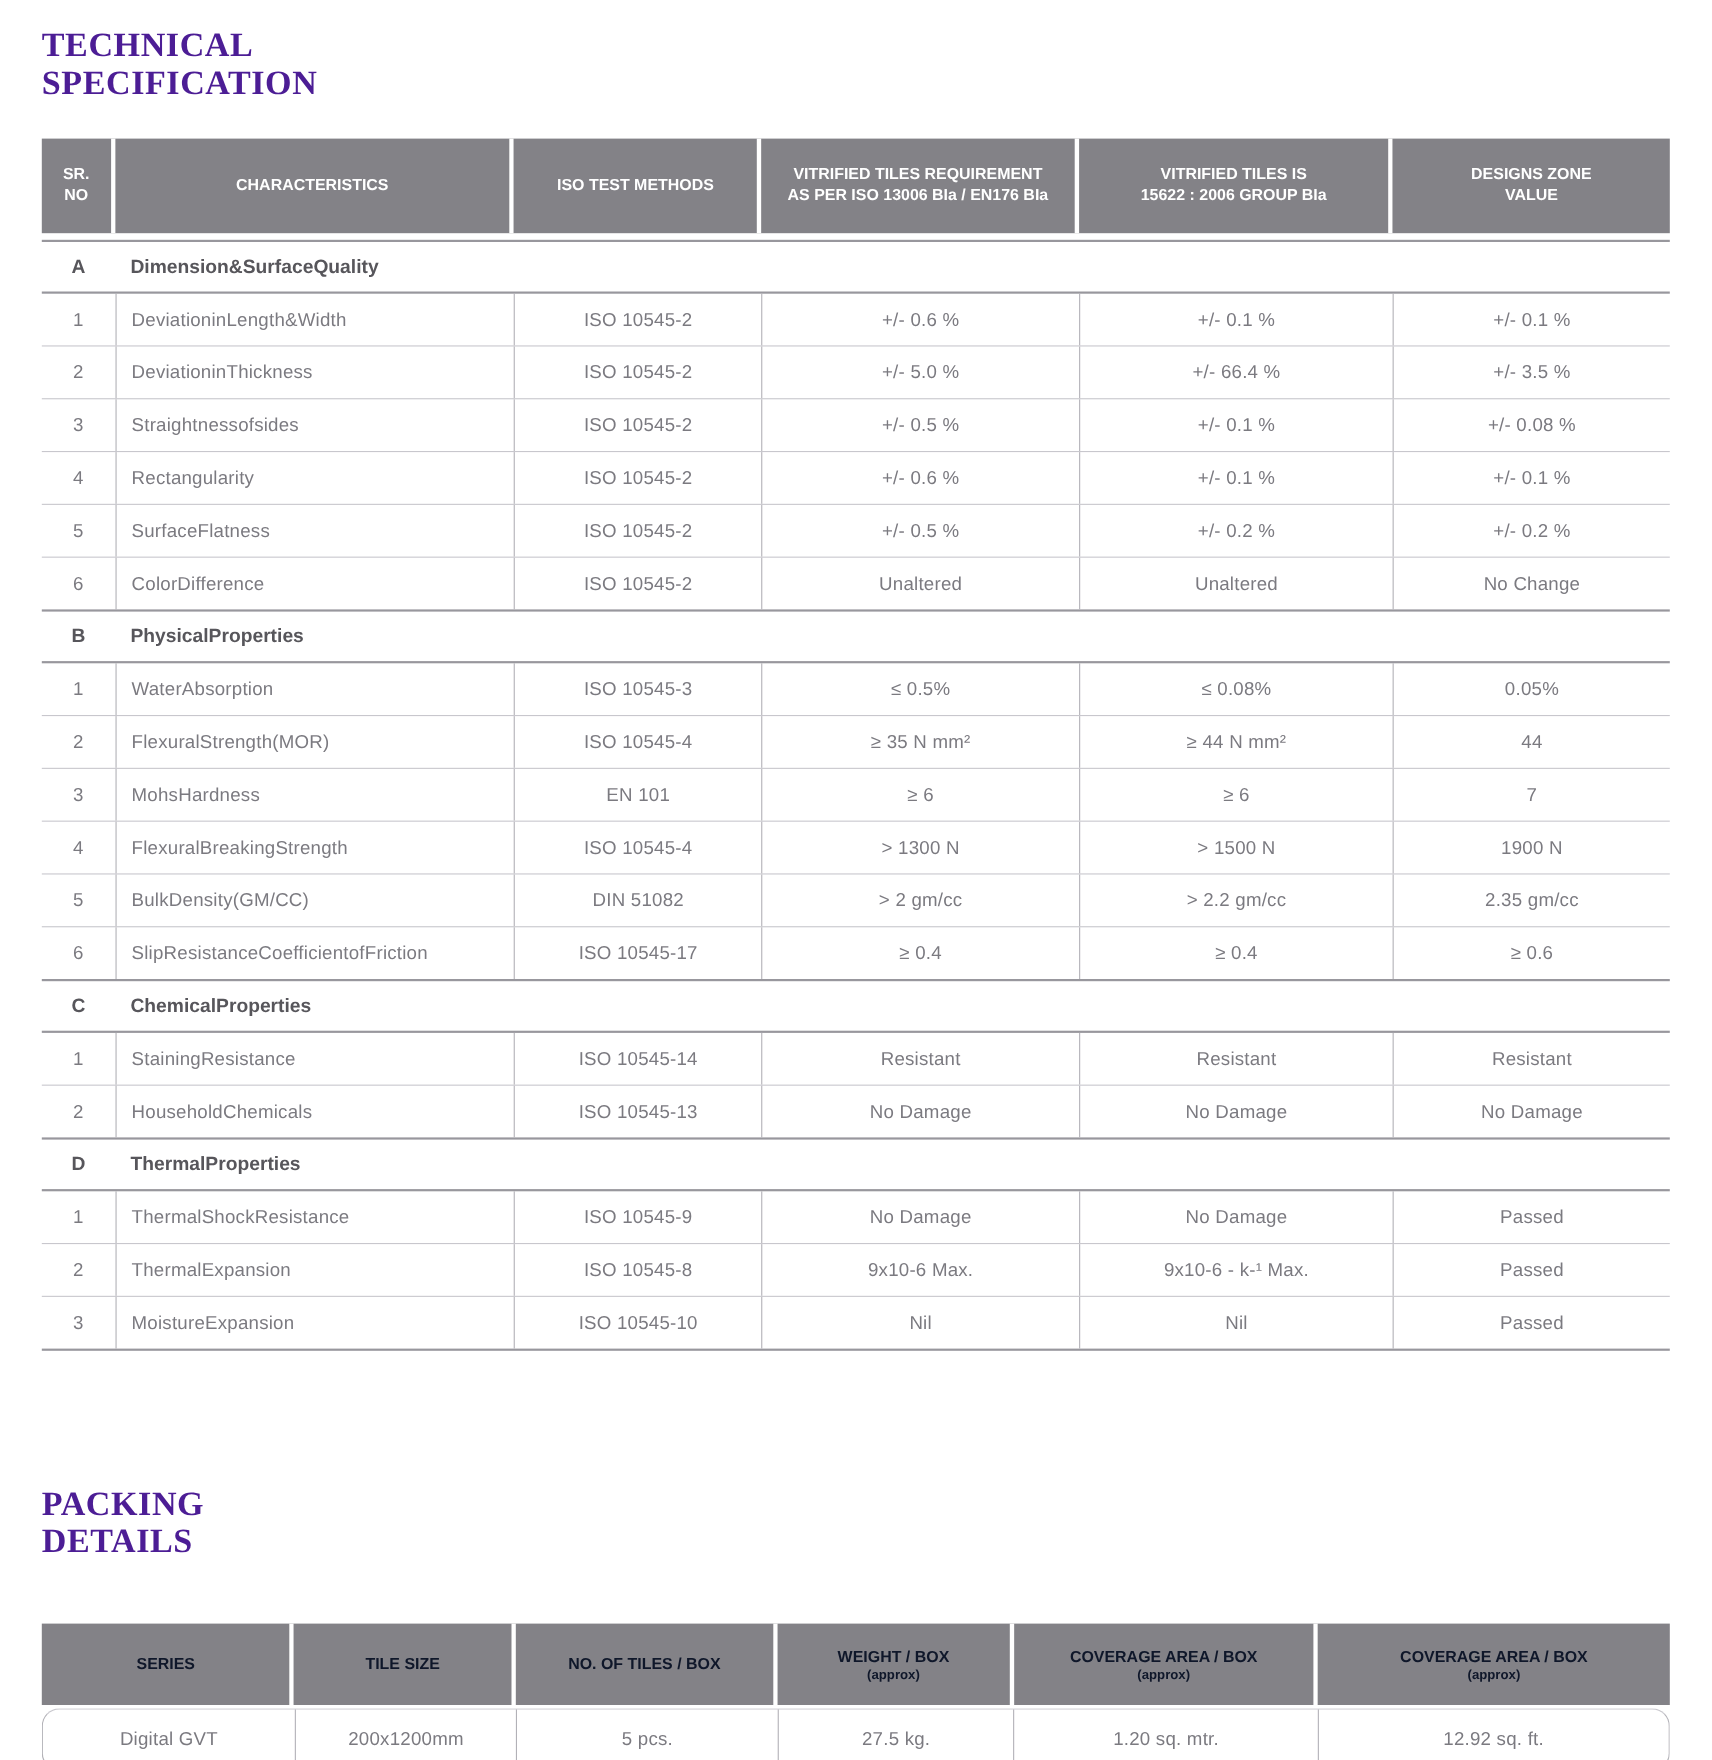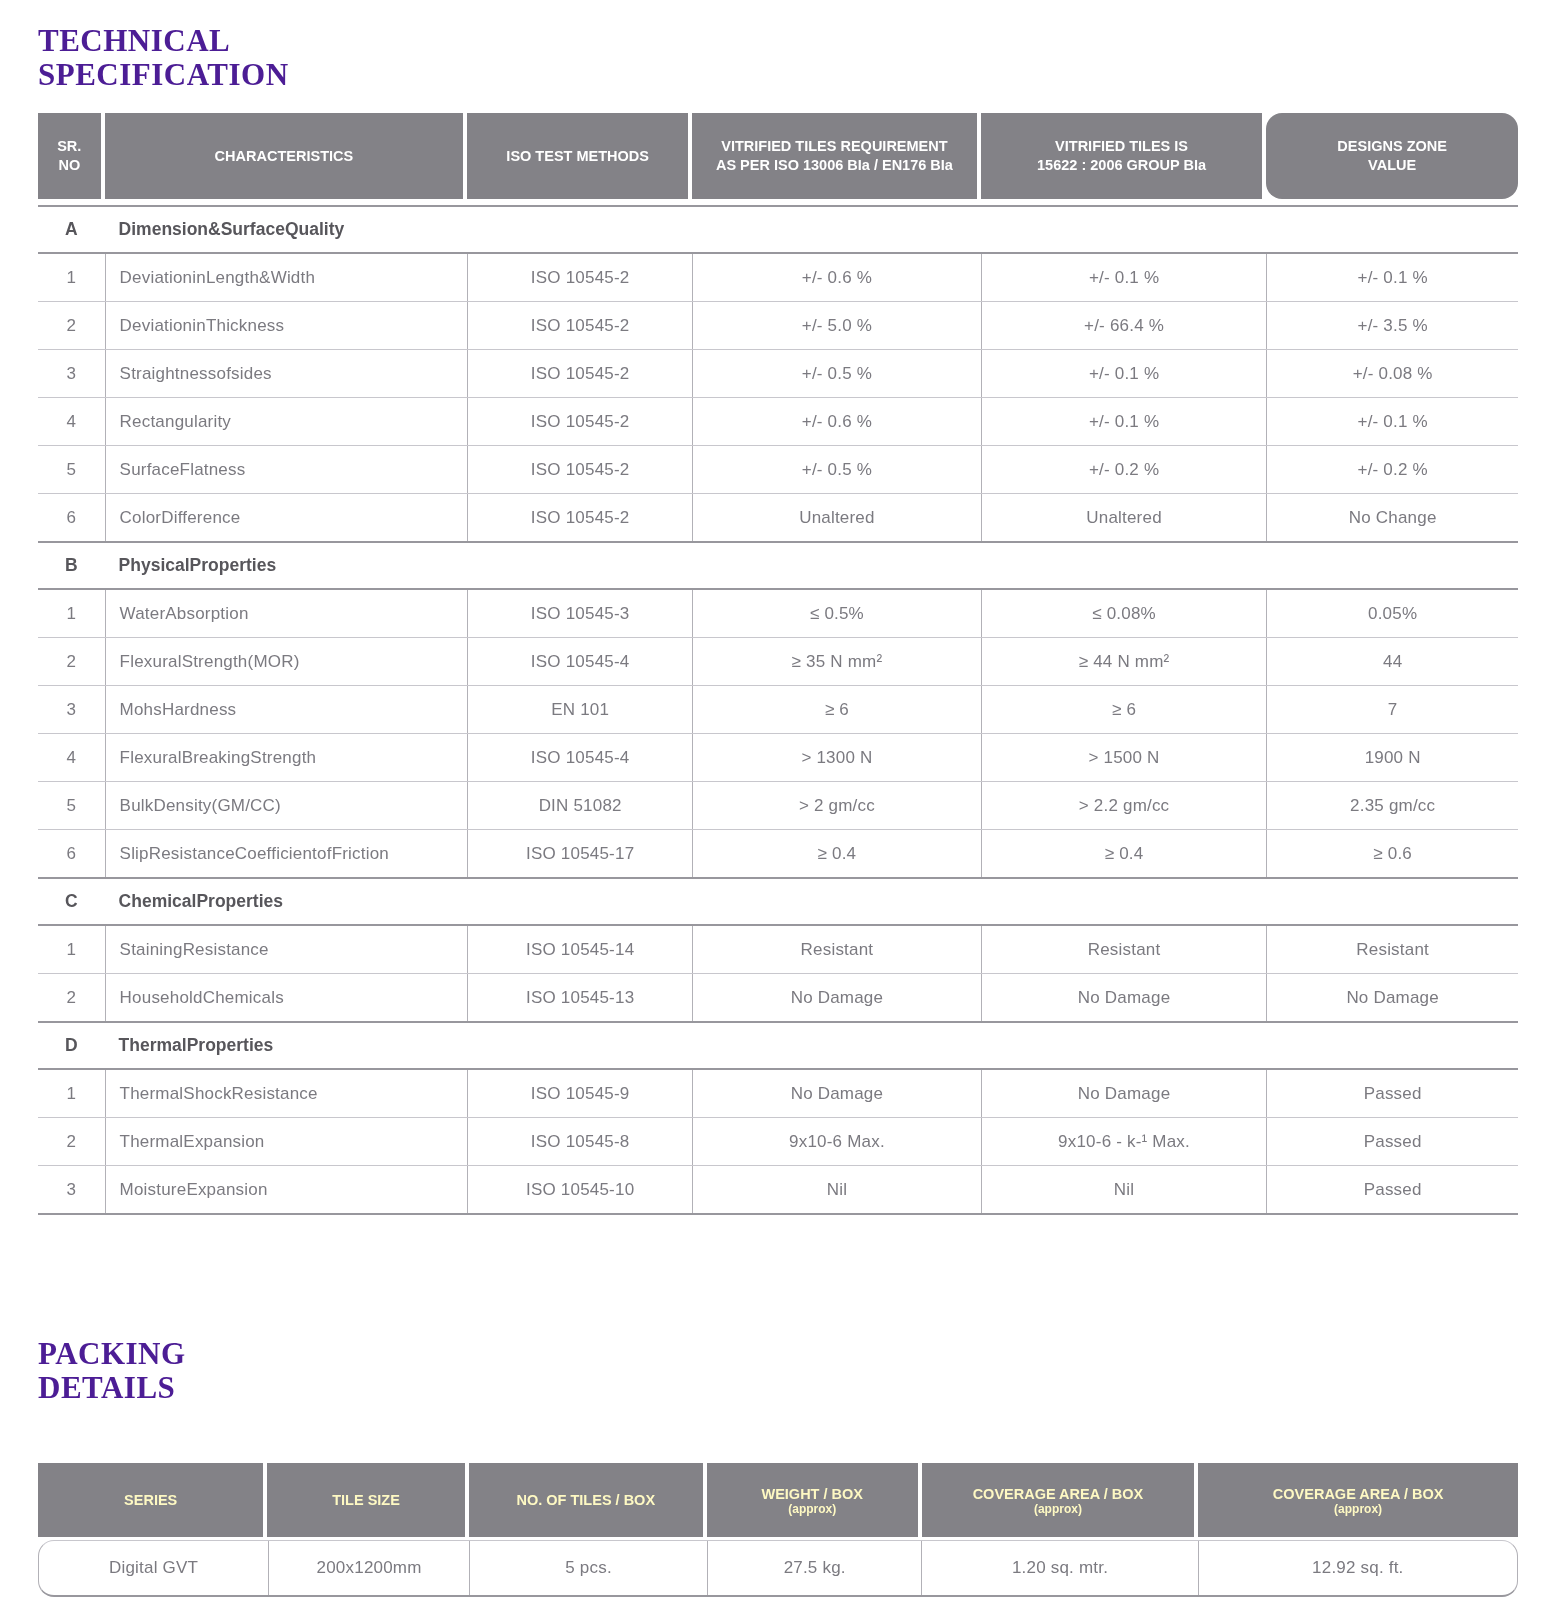--- a/index.html
+++ b/index.html
@@ -10,33 +10,33 @@
   }
   .page { padding:24px 38px 0 38px; }
 
   .doc-title {
     font-family:"Liberation Serif", serif;
     font-weight:bold; font-size:31px; line-height:34px;
     color:#4c1d95; letter-spacing:0.5px;
   }
 
   
-  .spec-table { margin-top:21px; border-bottom:2px solid #98979d; }
+  .spec-table { margin-top:34px; border-bottom:2px solid #98979d; }
   .grid6 {
     display:grid;
     grid-template-columns:4.5% 24.5% 15.2% 19.5% 19.3% 17%;
   }
   .hc {
     background:#838287; color:#ffffff;
     min-height:86px; box-sizing:border-box;
     display:flex; flex-direction:column; justify-content:center; align-items:center;
     text-align:center; font-weight:bold; font-size:14.5px; line-height:19px;
     border-right:4px solid #ffffff;
   }
-  .hc:last-child { border-right:none;border-radius:16px; }
+  .hc:last-child { border-right:none; }
   .hc span { display:block; }
 
   .sec-row { height:45px; border-top:2px solid #98979d; }
   .sec-row.first-sec { margin-top:6px; }
   .sec-letter, .sec-title {
     display:flex; align-items:center;
     font-weight:bold; font-size:17.5px; color:#57565b;
   }
   .sec-letter { justify-content:center; }
   .sec-title { justify-content:flex-start; padding-left:14px; }
@@ -52,21 +52,21 @@
   .c.c2 { justify-content:flex-start; padding-left:14px;text-align:right; }
 
   
   .pack-title { margin-top:122px; }
   .pack-table { margin-top:58px; }
   .gridp {
     display:grid;
     grid-template-columns:15.5% 13.6% 16.1% 14.5% 18.7% 21.6%;
   }
   .phc {
-    background:#838287; color:#fef9c3;
+    background:#838287; color:#0f172a;
     min-height:74px; box-sizing:border-box;
     display:flex; flex-direction:column; justify-content:center; align-items:center;
     text-align:center; font-weight:bold; font-size:14.5px; line-height:18px;
     border-right:4px solid #ffffff;
   }
   .phc:last-child { border-right:none; }
   .phc .sub { font-size:12px; line-height:13px; }
   .pack-row {
     height:54px; margin-top:3px;
     border-top:1px solid #c8c7cd; border-bottom:2px solid #98979d;

